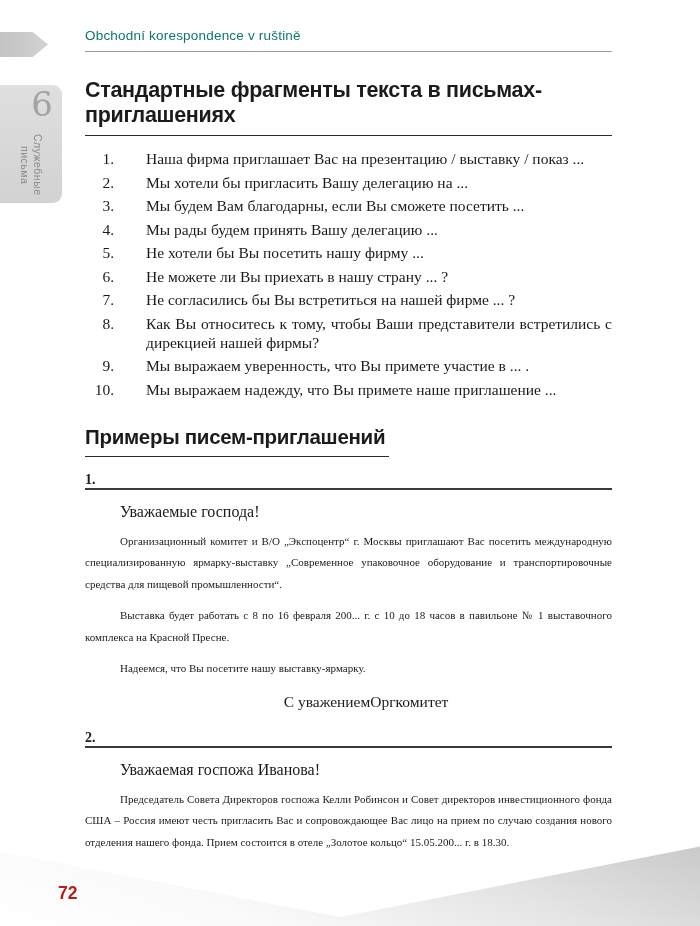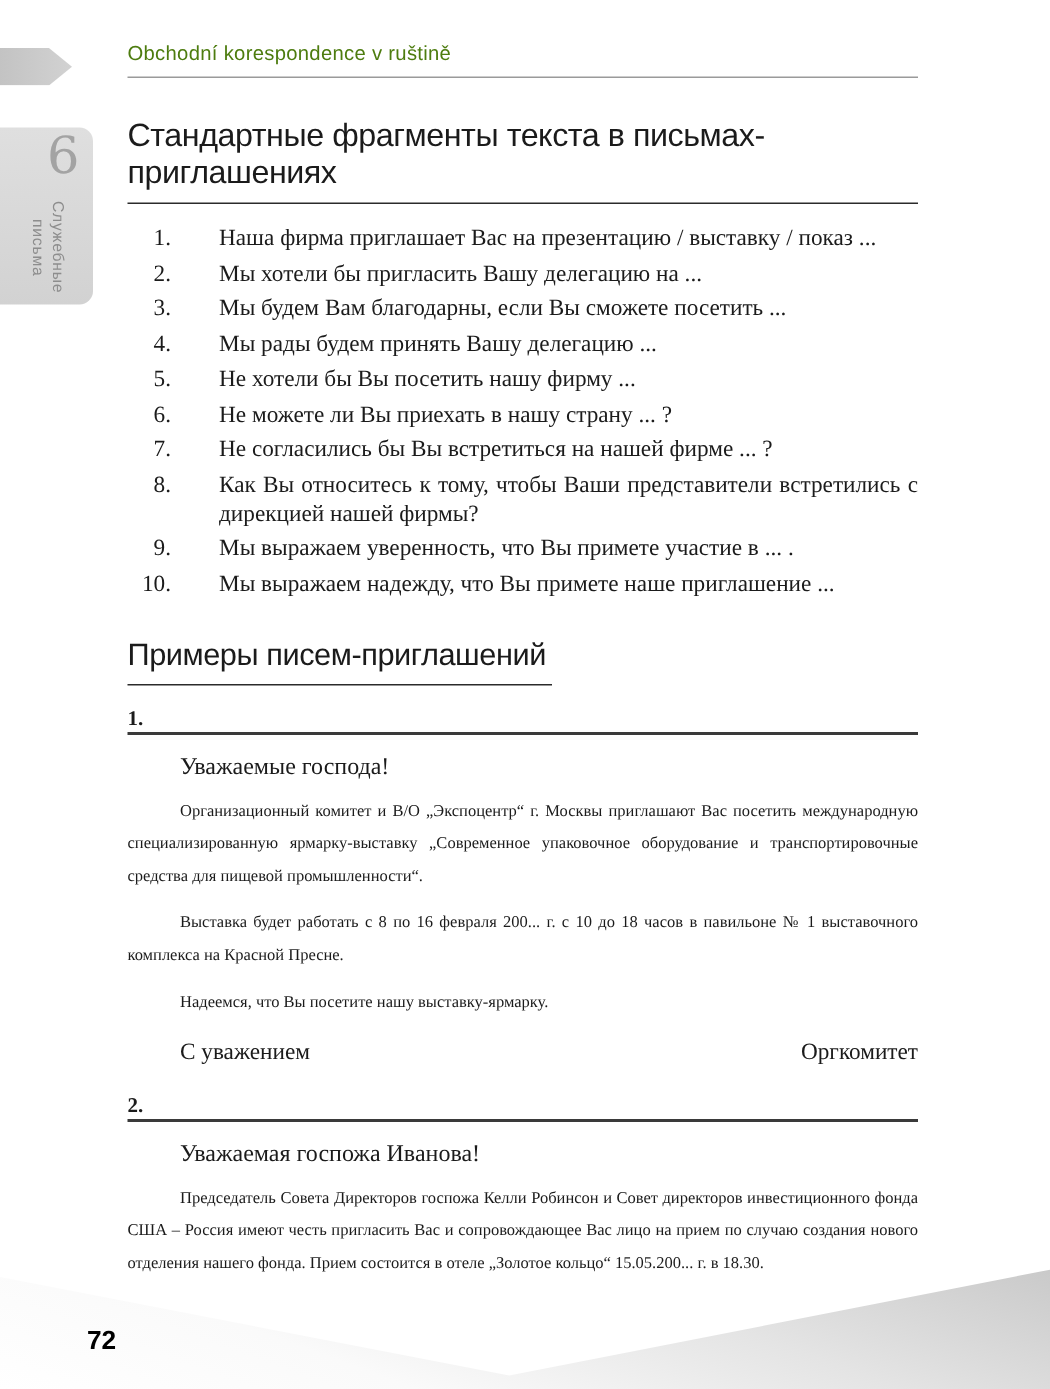--- a/index.html
+++ b/index.html
@@ -45,28 +45,28 @@
     text-align: center;
   }
 
   .content {
     position: absolute; left: 85px; top: 28px; width: 527px;
   }
 
   .running-header {
     font-family: "Liberation Sans", sans-serif;
     font-size: 13.5px; letter-spacing: 0.2px;
-    color: #4d7c0f;
+    color: #0f766e;
     padding-bottom: 8px;
     border-bottom: 1px solid #9a9a9a;
   }
 
   .section-title {
     font-family: "Liberation Sans", sans-serif;
-    font-weight: 400;
+    font-weight: 700;
     font-size: 21.5px; letter-spacing: -0.3px;
     margin: 26px 0 0 0;
     padding-bottom: 7px;
     border-bottom: 1.5px solid #2b2b2b;
   }
   .section-title.fit { width: fit-content; padding-right: 4px; font-size: 20.5px; text-align: center; }
 
   .frag-list { margin: 13px 0 0 0; padding: 0; list-style: none; }
   .frag-item { display: flex; gap: 8px; margin-bottom: 4.5px; font-size: 15.5px; line-height: 19px; }
   .frag-num { width: 29px; text-align: right; flex: none; }
@@ -79,36 +79,36 @@
     font-weight: bold; font-size: 14px; line-height: 15px;
   }
   .letter-salutation { margin-top: 13px; text-indent: 35px; font-size: 16px; }
   .letter-para {
     margin: 10px 0 0 0;
     text-indent: 35px;
     text-align: justify;
     font-size: 11px; line-height: 21.5px;
   }
   .letter-sign {
-    display: flex; justify-content: space-between;
+    display: flex; justify-content: center;
     margin-top: 13px; font-size: 15.5px;
   }
   .letter-sign .closing { padding-left: 35px; }
 
   
   .footer { position: absolute; left: 0; bottom: 0; width: 700px; height: 82px; }
   .footer-shape {
     position: absolute; inset: 0;
     background: linear-gradient(200deg, #c9c9c9 0%, #e4e4e4 35%, #fafafa 70%, #ffffff 100%);
     clip-path: polygon(0 9%, 48.5% 89%, 100% 3%, 100% 100%, 0 100%);
   }
   .page-number {
     position: absolute; left: 58px; bottom: 22px;
     font-family: "Liberation Sans", sans-serif;
-    font-weight: 700; font-size: 17.5px; color: #000000;
+    font-weight: 700; font-size: 17.5px; color: #b91c1c;
     z-index: 2;
   }
 </style>
 </head>
 <body>
 
 <div class="header-arrow"></div>
 
 <aside class="chapter-tab">
   <span class="tab-number">6</span>

